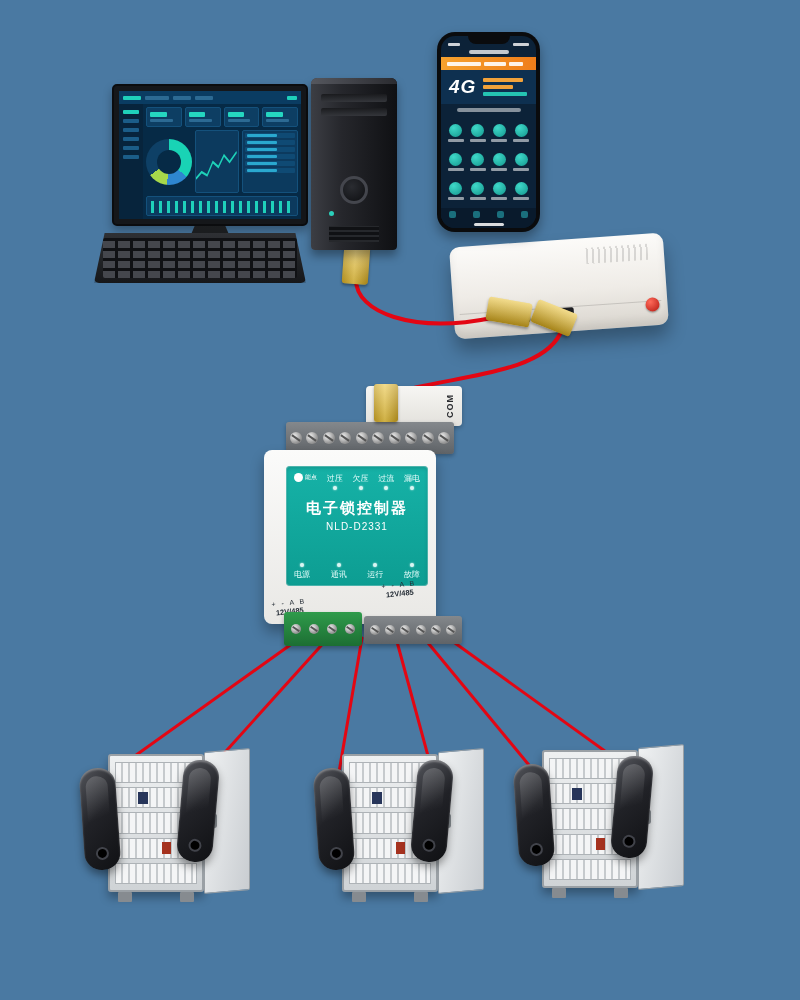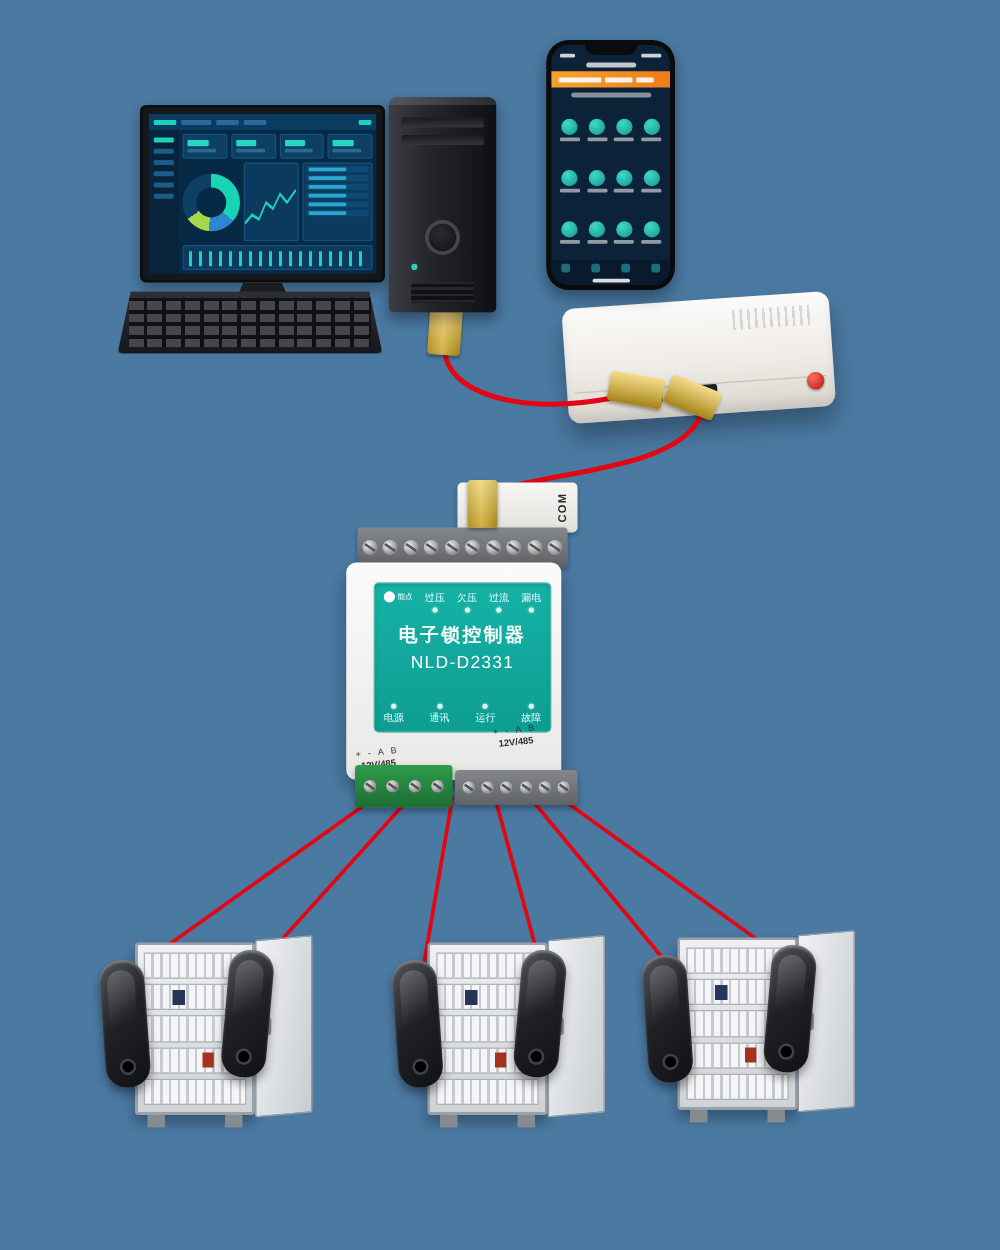--- a/index.html
+++ b/index.html
@@ -97,32 +97,32 @@
   .rjD{left:374px;top:384px;width:24px;height:38px;z-index:4}
 
   
   .comtab{left:366px;top:386px;width:96px;height:40px;background:linear-gradient(180deg,#f7f6f3,#e3e1dc);border-radius:4px;z-index:3;display:flex;justify-content:flex-end;align-items:center;padding-right:7px;box-shadow:0 2px 4px rgba(0,0,0,.25)}
   .comlabel{writing-mode:vertical-rl;transform:rotate(180deg);font-size:9px;font-weight:bold;color:#2a2c30;letter-spacing:1px}
   .ctopstrip{left:286px;top:422px;width:168px;height:32px;background:linear-gradient(180deg,#84888c,#5f6367);border-radius:3px;z-index:3;display:flex;align-items:center;justify-content:space-between;padding:0 4px;box-shadow:0 2px 4px rgba(0,0,0,.3)}
   .screw{width:12px;height:12px;border-radius:50%;background:radial-gradient(circle at 35% 35%,#f2f2f2,#9a9a9a 60%,#6f6f6f);position:relative;flex:none}
   .screw::after{content:"";position:absolute;left:1px;right:1px;top:5px;height:2px;background:#555;transform:rotate(35deg)}
   .screw.sm{width:10px;height:10px}
   .screw.sm::after{top:4px}
-  .cbody{left:277px;top:450px;width:172px;height:174px;background:linear-gradient(180deg,#fbfbfa,#e9e8e5);border-radius:8px;z-index:3;box-shadow:0 8px 14px rgba(0,0,0,.3)}
+  .cbody{left:264px;top:450px;width:172px;height:174px;background:linear-gradient(180deg,#fbfbfa,#e9e8e5);border-radius:8px;z-index:3;box-shadow:0 8px 14px rgba(0,0,0,.3)}
   .cpanel{position:absolute;left:22px;top:16px;width:142px;height:120px;border-radius:4px;background:linear-gradient(180deg,#16b2a7,#0d9d92);box-shadow:inset 0 0 0 1px rgba(255,255,255,.25),inset 0 2px 4px rgba(0,0,0,.18);color:#fff;display:flex;flex-direction:column;padding:7px 8px 6px}
   .prow{display:flex;align-items:flex-start;justify-content:space-between}
   .prow.bottomrow{margin-top:auto;align-items:flex-start}
   .igroup{display:flex;flex-direction:column;align-items:center;gap:2px}
   .ind{font-size:8px;color:#eafffd;white-space:nowrap}
   .led{width:4px;height:4px;border-radius:50%;background:#d9f6f3;box-shadow:0 0 2px rgba(255,255,255,.9)}
   .blogo{display:flex;align-items:center;gap:2px}
   .bmark{width:9px;height:9px;border-radius:50%;background:#fff}
   .bname{font-style:normal;font-size:6px;color:#fff;white-space:nowrap}
   .ctitle{text-align:center;font-size:15px;font-weight:bold;letter-spacing:2px;margin-top:9px;white-space:nowrap}
-  .cmodel{text-align:center;font-size:14px;letter-spacing:1px;margin-top:3px}
+  .cmodel{text-align:center;font-size:10px;letter-spacing:1px;margin-top:3px}
   .tlabel{position:absolute;color:#252d36;text-align:center;transform:rotate(-6deg);line-height:1.2}
   .tlabel .l1{display:block;font-size:7px;letter-spacing:2px;white-space:nowrap}
   .tlabel .l2{display:block;font-size:7.5px;font-weight:bold;white-space:nowrap}
   .tl-left{left:8px;bottom:8px}
   .tl-right{left:118px;bottom:26px}
   .tgreen{left:284px;top:612px;width:78px;height:34px;background:linear-gradient(180deg,#2f9b4b,#1c6e33);border-radius:3px;z-index:4;display:flex;align-items:center;justify-content:space-around;padding:0 3px;box-shadow:0 3px 5px rgba(0,0,0,.3)}
   .tgray{left:364px;top:616px;width:98px;height:28px;background:linear-gradient(180deg,#84888c,#5f6367);border-radius:3px;z-index:4;display:flex;align-items:center;justify-content:space-around;padding:0 3px;box-shadow:0 3px 5px rgba(0,0,0,.3)}
 
   
   .cabinet{position:absolute;width:176px;height:158px;z-index:3}
@@ -239,20 +239,28 @@
           <i style="width:16px"></i>
       </div>
       <div class="ptitle">
           <i></i>
         </div>
       <div class="pbanner">
         <i style="width:34px"></i>
           <i style="width:22px"></i>
           <i style="width:14px"></i>
       </div>
+      <div class="p4g">
+        <b class="fourg">4G</b>
+        <span class="col">
+            <i class="o1"></i>
+            <i class="o2"></i>
+            <i class="t1"></i>
+          </span>
+      </div>
       <div class="psub">
           <i></i>
         </div>
       <div class="pgrid">
         <span class="pitem">
             <b></b>
             <i></i>
           </span>
         <span class="pitem">
             <b></b>

